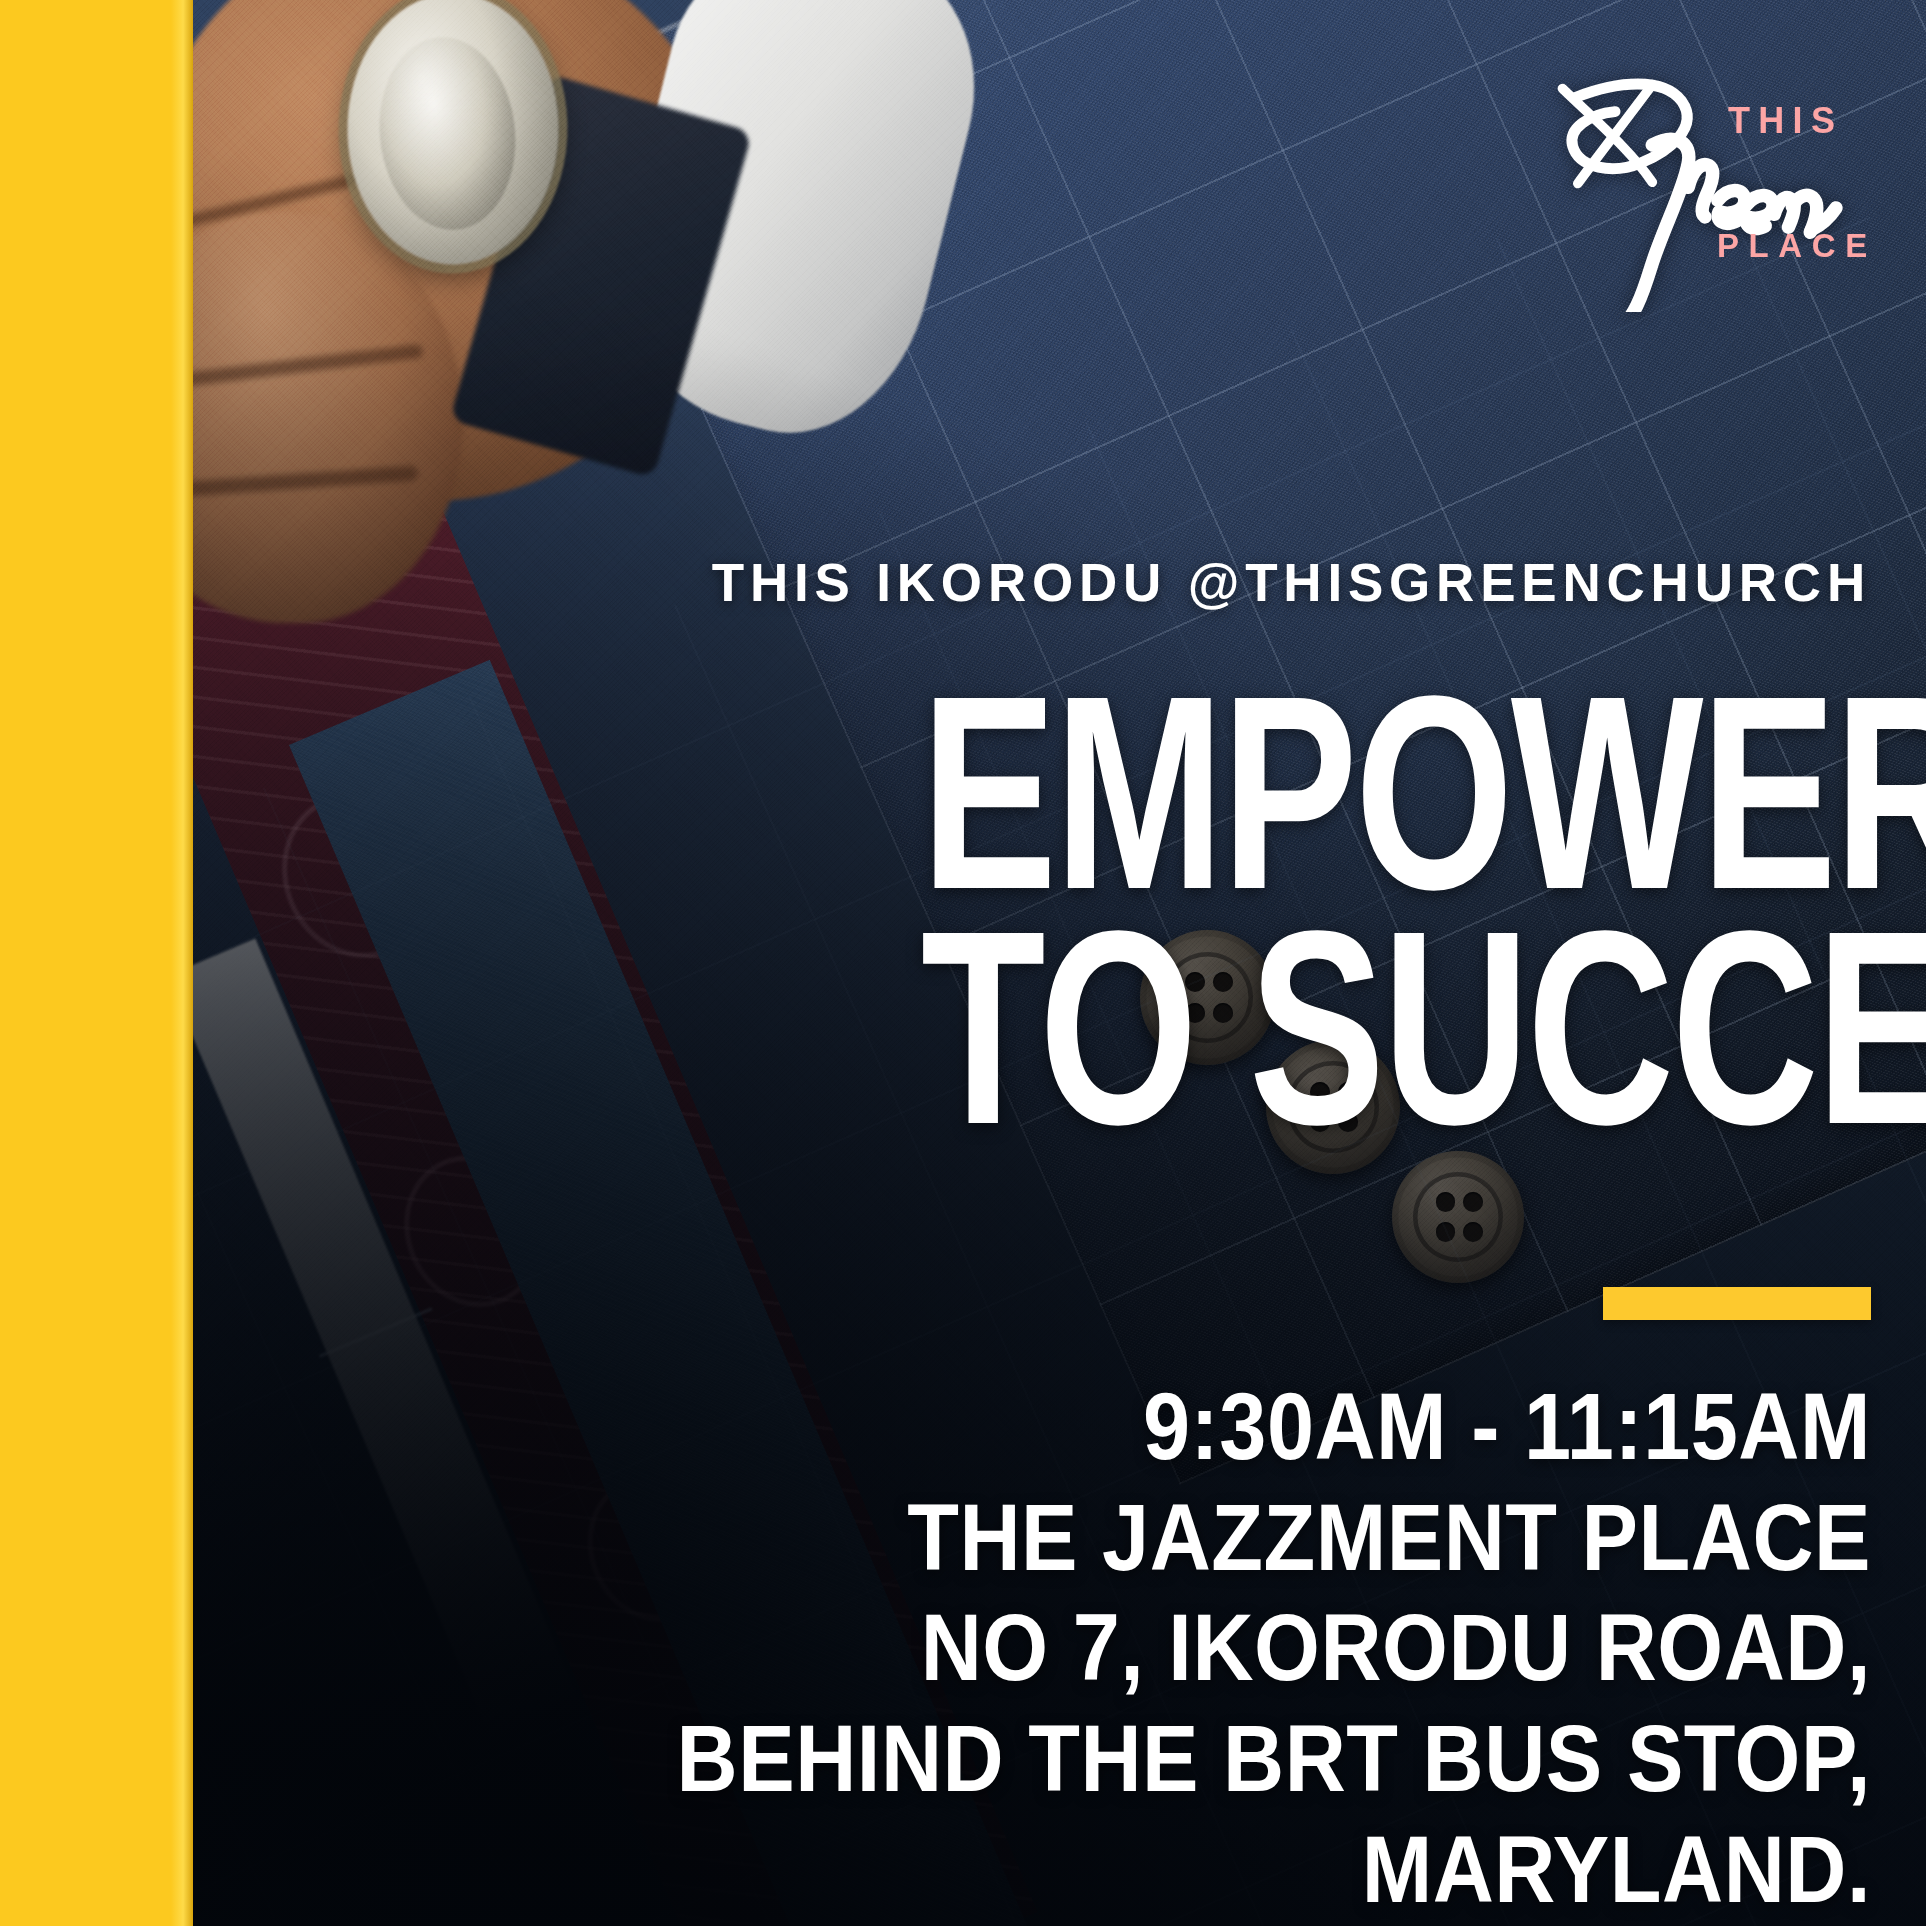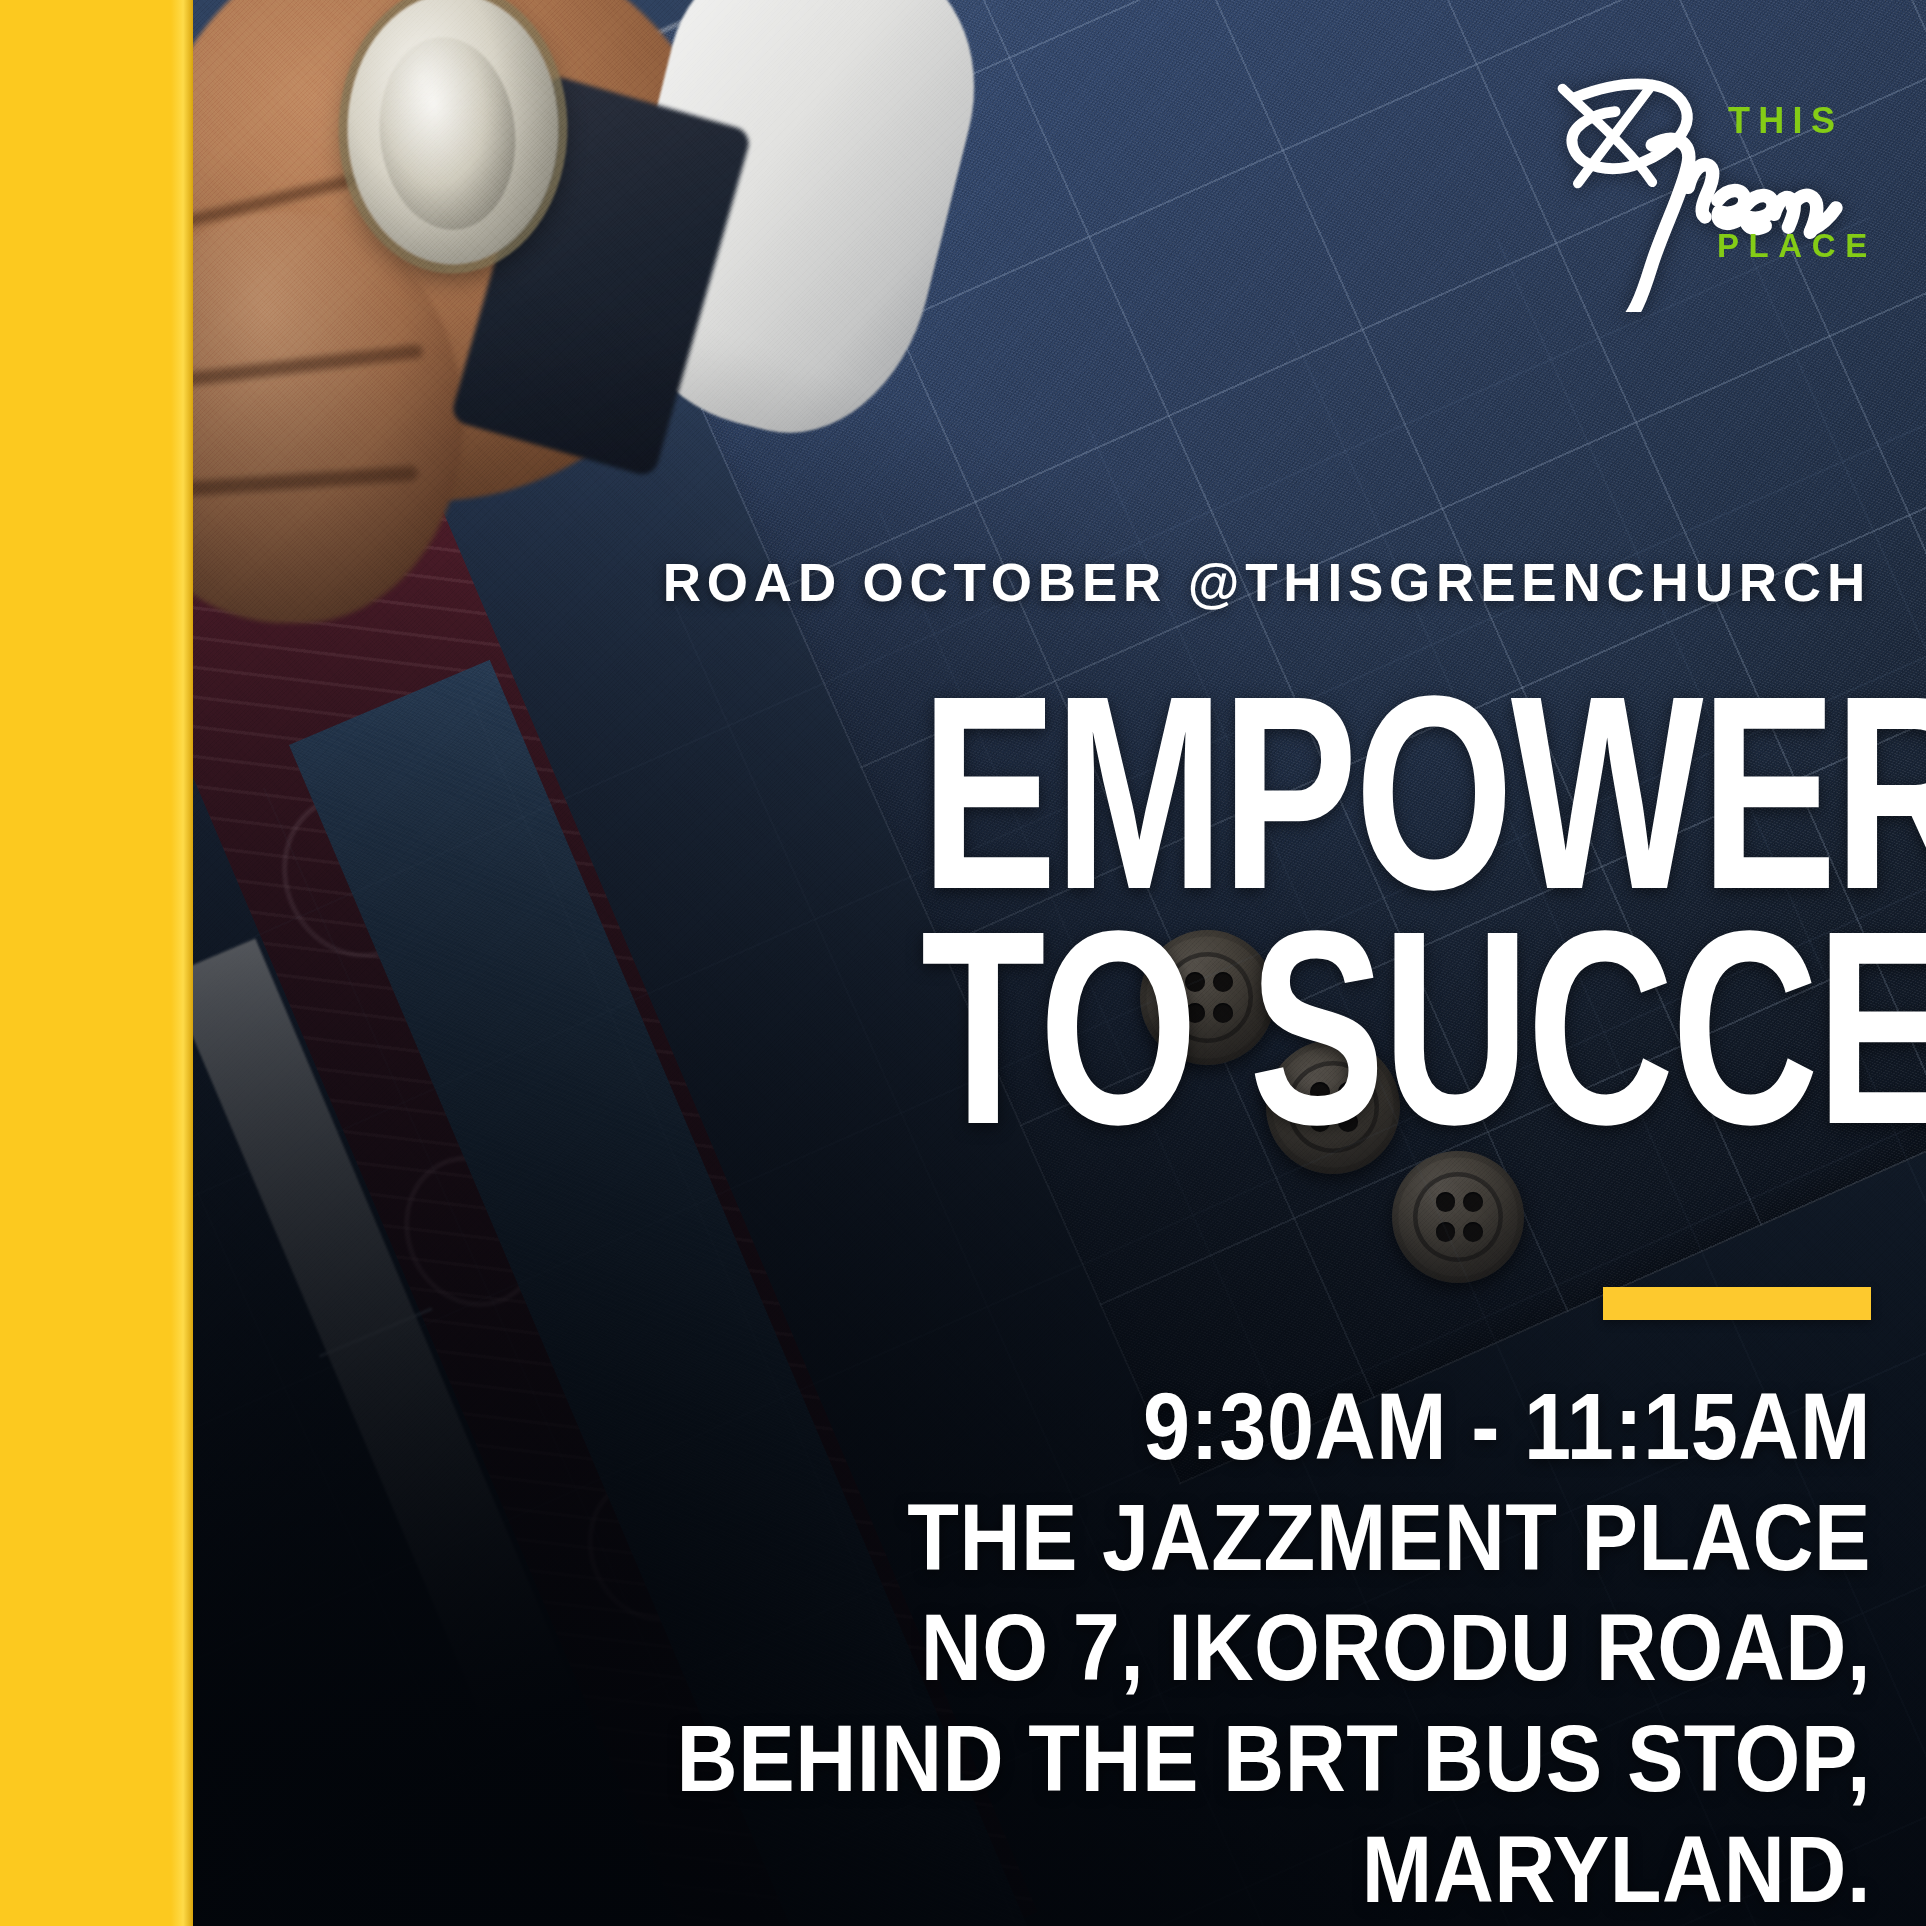--- a/index.html
+++ b/index.html
@@ -212,21 +212,21 @@
   
   .logo{
     position:absolute; right:49px; top:55px;
     width:321px; height:257px;
     z-index:20;
     color:#fff;
   }
   .logo svg{ width:100%; height:100%; display:block;
     filter:drop-shadow(0 2.6px 9px rgba(0,0,0,.45)); }
   .logo-this, .logo-church{
-    position:absolute; color:#84cc16; font-weight:700;
+    position:absolute; color:#fca5a5; font-weight:700;
     font-family:"Liberation Sans", sans-serif;
   }
   .logo-this{ left:172px; top:45px; font-size:36px; letter-spacing:8.3px; }
   .logo-church{ left:161px; top:172px; font-size:33px; letter-spacing:9.6px; }
 
   
   .content{
     position:absolute; right:55px; top:0;
     width:1284px;
     z-index:15;
@@ -378,21 +378,21 @@
         <path d="M368 236 C 376 220, 390 214, 400 222 C 412 232, 404 258, 396 276"></path>
 
         <path d="M398 272 C 414 264, 428 250, 436 238"></path>
       </g>
     </svg>
     <span class="logo-this">THIS</span>
     <span class="logo-church">PLACE</span>
   </div>
 
   <div class="content">
-    <div class="kicker">ROAD OCTOBER @THISGREENCHURCH</div>
+    <div class="kicker">THIS IKORODU @THISGREENCHURCH</div>
 
     <div class="headline">
       <span class="l1">EMPOWERED</span>
       <span class="l2">TO SUCCEED</span>
     </div>
   </div>
 
   <div class="accent-rule"></div>
 
   <div class="details">

